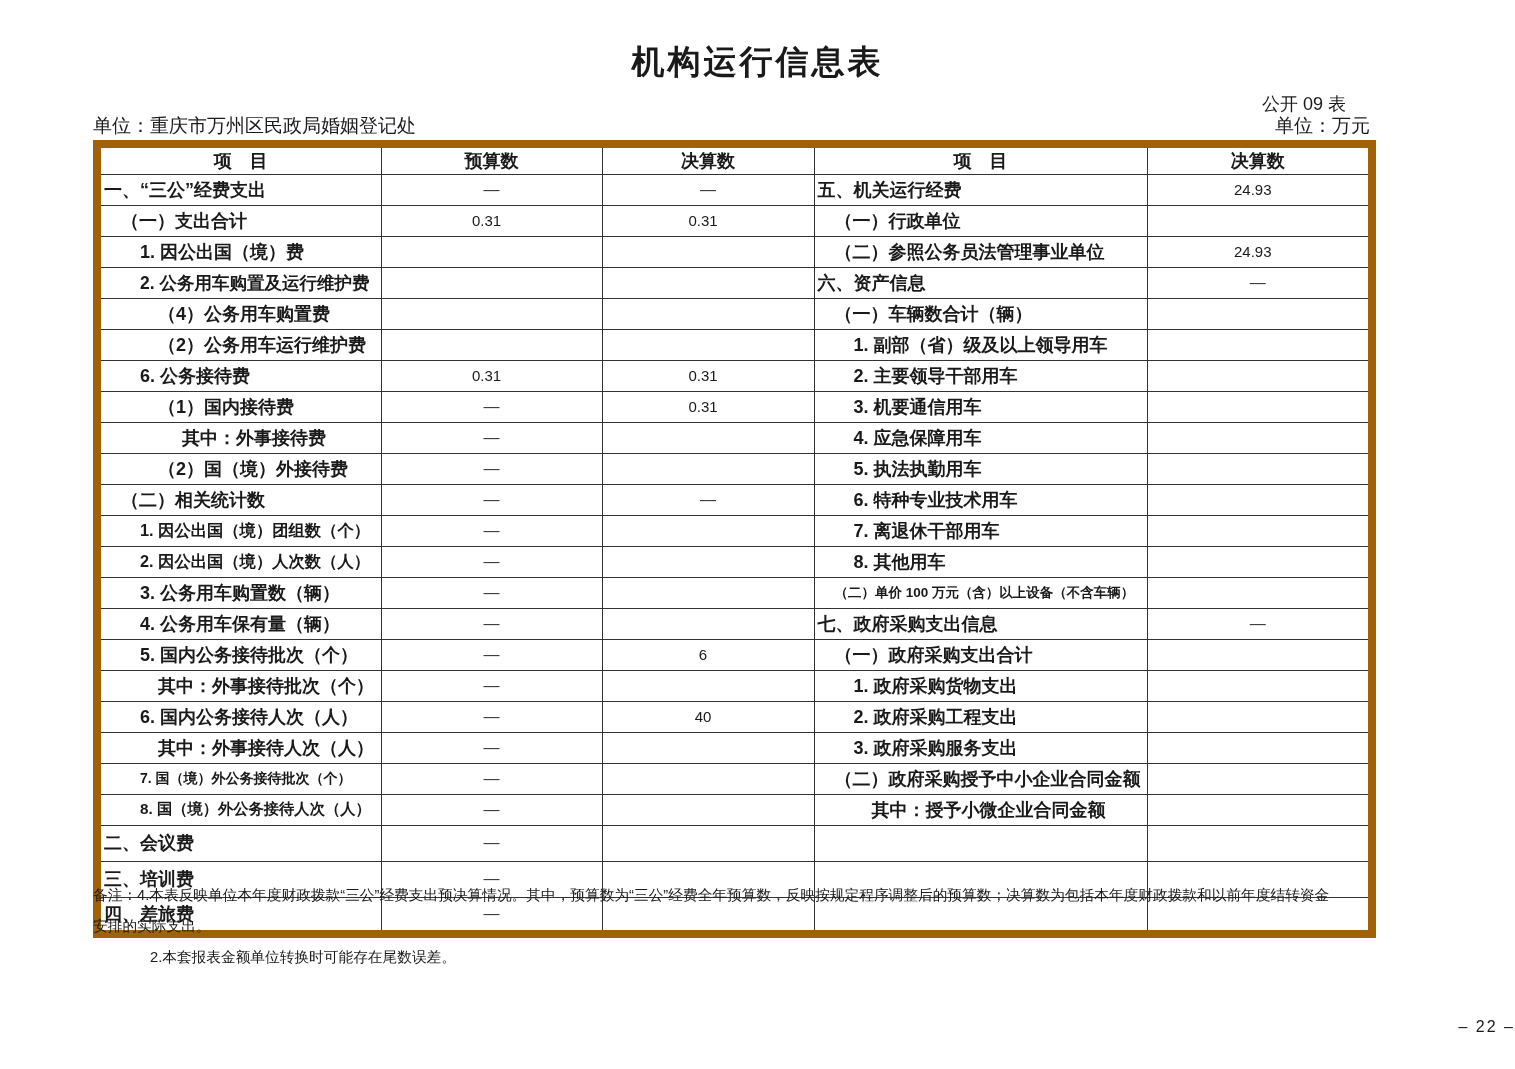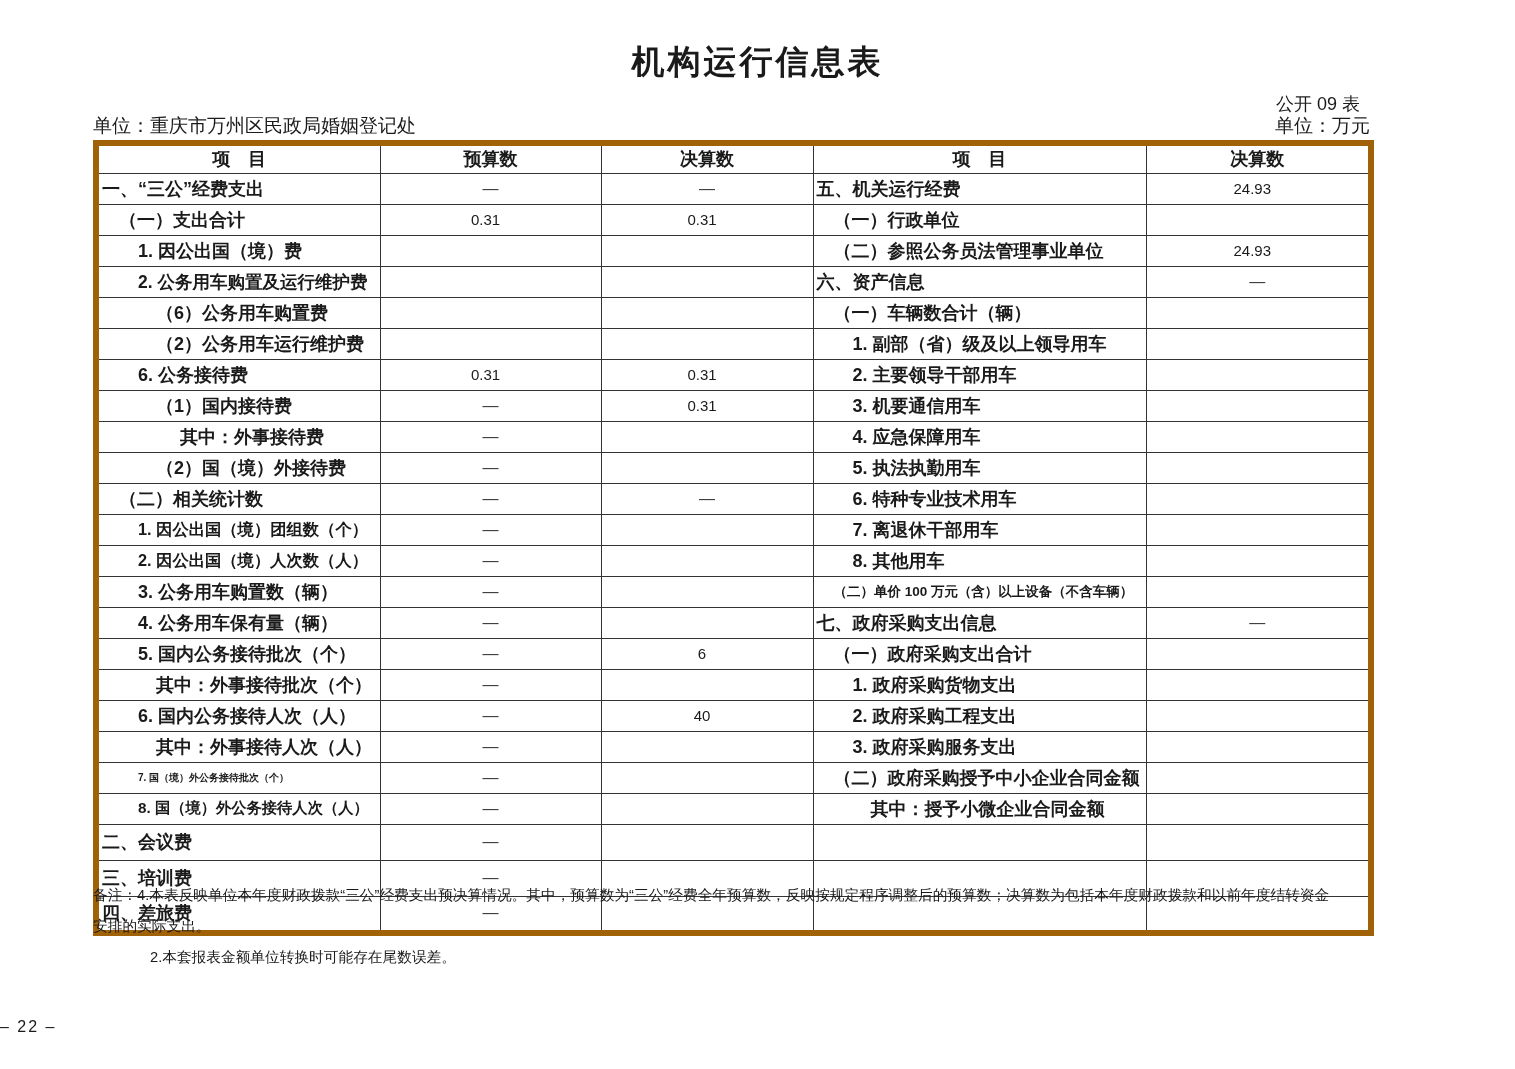--- a/index.html
+++ b/index.html
@@ -6,30 +6,30 @@
   .page {
     position:relative; width:1515px; height:1069px; background:#ffffff;
     font-family:Liberation Sans, sans-serif; color:#1a1a1a;
     overflow:hidden; margin:0 auto;
   }
   .title {
     position:absolute; top:40px; left:0; width:100%;
     text-align:center; font-size:33px; font-weight:bold; letter-spacing:3px;
   }
   .doc-label {
-    position:absolute; top:92px; right:155px; font-size:18px;
+    position:absolute; top:92px; right:169px; font-size:18px;
   }
   .unit-row {
     position:absolute; top:113px; left:93px; width:1277px;
     display:flex; justify-content:space-between; font-size:19px; line-height:25px;
   }
   table.main {
     position:absolute; top:140px; left:93px; width:1275px;
     border-collapse:collapse; table-layout:fixed;
-    border:6px solid #a16207;
+    border:8px solid #a16207;
   }
   table.main th, table.main td {
     border:1px solid #333; padding:0; overflow:hidden; white-space:nowrap;
     vertical-align:middle;
   }
   table.main thead tr { height:30px; }
   table.main tbody tr { height:31px; }
   table.main tbody tr:nth-last-child(-n+3) { height:36.2px; }
   th.hdr { font-size:18px; font-weight:bold; text-align:center; }
   td.lbl { font-weight:bold; font-size:18px; text-align:left; }
@@ -41,21 +41,21 @@
   td.val { font-size:15px; }
   td.val.num { text-align:center; padding-right:10px; }
   td.val.dash { text-align:center; font-size:16px; color:#3a3a3a; }
   .notes {
     position:absolute; top:880px; left:93px; width:1410px;
     font-size:14.7px; line-height:31px;
   }
   .notes .note-line3 { padding-left:57px; }
   .page-number {
     position:absolute; top:1018px; left:0; width:100%;
-    text-align:left; font-size:16px; letter-spacing:2px;
+    text-align:right; font-size:16px; letter-spacing:2px;
   }
 </style>
 </head>
 <body>
 
 <div class="page">
 
   <div class="title">机构运行信息表</div>
 
   <div class="doc-label">公开 09 表</div>
@@ -105,21 +105,21 @@
           <td class="val num">24.93</td>
         </tr>
         <tr>
           <td class="lbl i2" style="font-size: 17.5092px;">2. 公务用车购置及运行维护费</td>
           <td class="val"></td>
           <td class="val"></td>
           <td class="lbl i0">六、资产信息</td>
           <td class="val dash">—</td>
         </tr>
         <tr>
-          <td class="lbl i3">（6）公务用车购置费</td>
+          <td class="lbl i3">（4）公务用车购置费</td>
           <td class="val"></td>
           <td class="val"></td>
           <td class="lbl i1">（一）车辆数合计（辆）</td>
           <td class="val"></td>
         </tr>
         <tr>
           <td class="lbl i3">（2）公务用车运行维护费</td>
           <td class="val"></td>
           <td class="val"></td>
           <td class="lbl i2">1. 副部（省）级及以上领导用车</td>
@@ -210,21 +210,21 @@
           <td class="val"></td>
         </tr>
         <tr>
           <td class="lbl i3">其中：外事接待人次（人）</td>
           <td class="val dash">—</td>
           <td class="val"></td>
           <td class="lbl i2">3. 政府采购服务支出</td>
           <td class="val"></td>
         </tr>
         <tr>
-          <td class="lbl i2" style="font-size: 10px;">7. 国（境）外公务接待批次（个）</td>
+          <td class="lbl i2" style="font-size: 14px;">7. 国（境）外公务接待批次（个）</td>
           <td class="val dash">—</td>
           <td class="val"></td>
           <td class="lbl i1">（二）政府采购授予中小企业合同金额</td>
           <td class="val"></td>
         </tr>
         <tr>
           <td class="lbl i2" style="font-size: 15.2716px;">8. 国（境）外公务接待人次（人）</td>
           <td class="val dash">—</td>
           <td class="val"></td>
           <td class="lbl i3">其中：授予小微企业合同金额</td>

